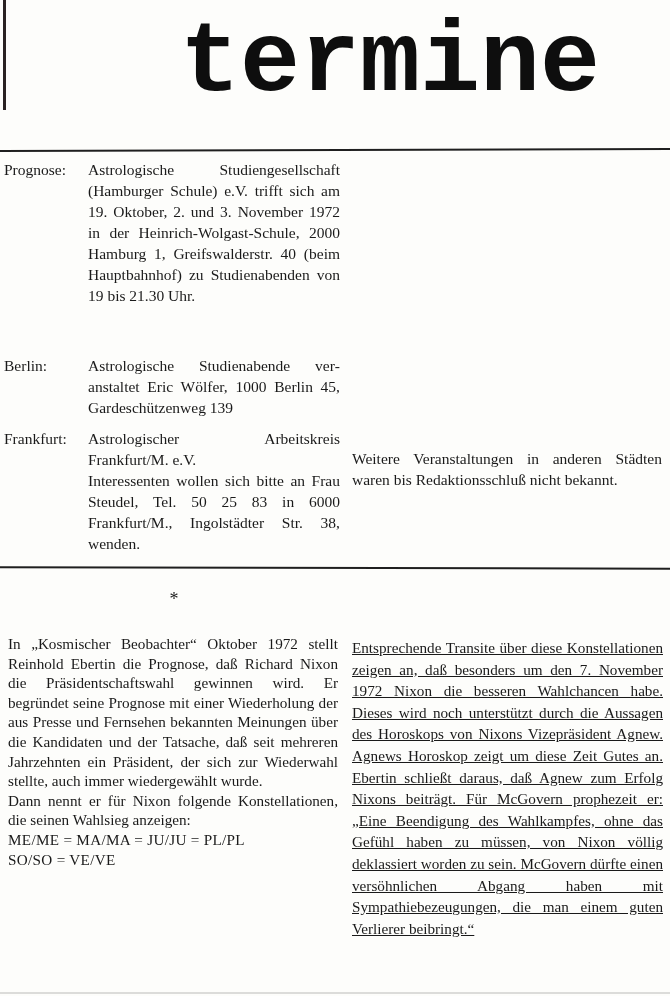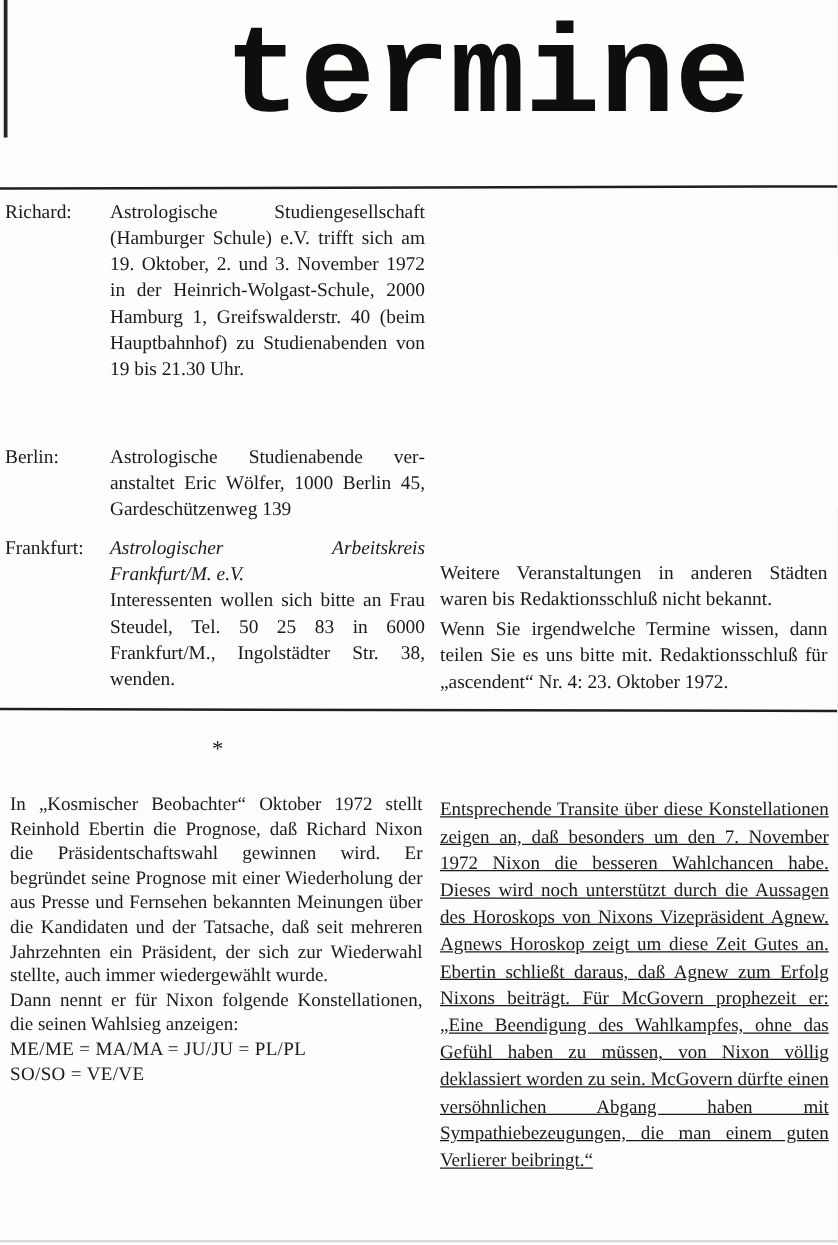--- a/index.html
+++ b/index.html
@@ -37,21 +37,21 @@
   .listing .city{
     position:absolute;left:4px;top:0;width:80px;
     font-size:15.5px;line-height:21px;
   }
   .listing .ltext{
     position:absolute;left:88px;top:0;width:252px;margin:0;
     font-size:15.5px;line-height:21px;
     text-align:justify;
   }
   .listing .ltext.second{position:absolute;}
-  .no-justify{text-align:left;font-style:italic;}
+  .no-justify{text-align:left;}
   .listing-hamburg{top:159px;}
   .listing-berlin{top:355px;}
   .listing-frankfurt{top:428px;}
   .listing-frankfurt .p2{top:42px;}
 
   
   .notices{position:absolute;left:352px;top:448px;width:310px;}
   .notices p{
     margin:0 0 3px 0;
     font-size:15.5px;line-height:21px;
@@ -77,40 +77,39 @@
 
   <div class="edge-mark"></div>
 
   <h1 class="title">termine</h1>
 
   <div class="rule rule-top"></div>
 
   <section>
 
     <div class="listing listing-hamburg">
-      <span class="city">Richard:</span>
+      <span class="city">Prognose:</span>
       <p class="ltext">Astrologische Studiengesellschaft (Hamburger Schule) e.V. trifft sich am 19. Oktober, 2. und 3. November 1972 in der Heinrich-Wolgast-Schule, 2000 Hamburg 1, Greifswalderstr. 40 (beim Haupt­bahnhof) zu Studienabenden von 19 bis 21.30 Uhr.</p>
     </div>
 
     <div class="listing listing-berlin">
       <span class="city">Berlin:</span>
       <p class="ltext">Astrologische Studienabende ver­anstaltet Eric Wölfer, 1000 Berlin 45, Gardeschützenweg 139</p>
     </div>
 
     <div class="listing listing-frankfurt">
       <span class="city">Frankfurt:</span>
       <p class="ltext no-justify">Astrologischer Arbeitskreis Frankfurt/M. e.V.</p>
       <p class="ltext second p2">Interessenten wollen sich bitte an Frau Steudel, Tel. 50 25 83 in 6000 Frankfurt/M., Ingolstäd­ter Str. 38, wenden.</p>
     </div>
 
   </section>
 
   <section class="notices">
     <p>Weitere Veranstaltungen in anderen Städten waren bis Redaktionsschluß nicht bekannt.</p>
-    <p>Wenn Sie irgendwelche Termine wissen, dann teilen Sie es uns bitte mit. Redaktionsschluß für „ascendent“ Nr. 4:  23. Oktober 1972.</p>
   </section>
 
   <div class="rule rule-mid"></div>
 
   <p class="star">*</p>
 
   <section class="col col-left">
     <p>In „Kosmischer Beobachter“ Oktober 1972 stellt Reinhold Ebertin die Prognose, daß Richard Nixon die Präsidentschaftswahl ge­winnen wird. Er begründet seine Prognose mit einer Wiederholung der aus Presse und Fern­sehen bekannten Meinungen über die Kandi­daten und der Tatsache, daß seit mehreren Jahrzehnten ein Präsident, der sich zur Wie­derwahl stellte, auch immer wiedergewählt wurde.</p>
     <p>Dann nennt er für Nixon folgende Konstella­tionen, die seinen Wahlsieg anzeigen:</p>
     <p class="formula">ME/ME = MA/MA = JU/JU = PL/PL</p>

